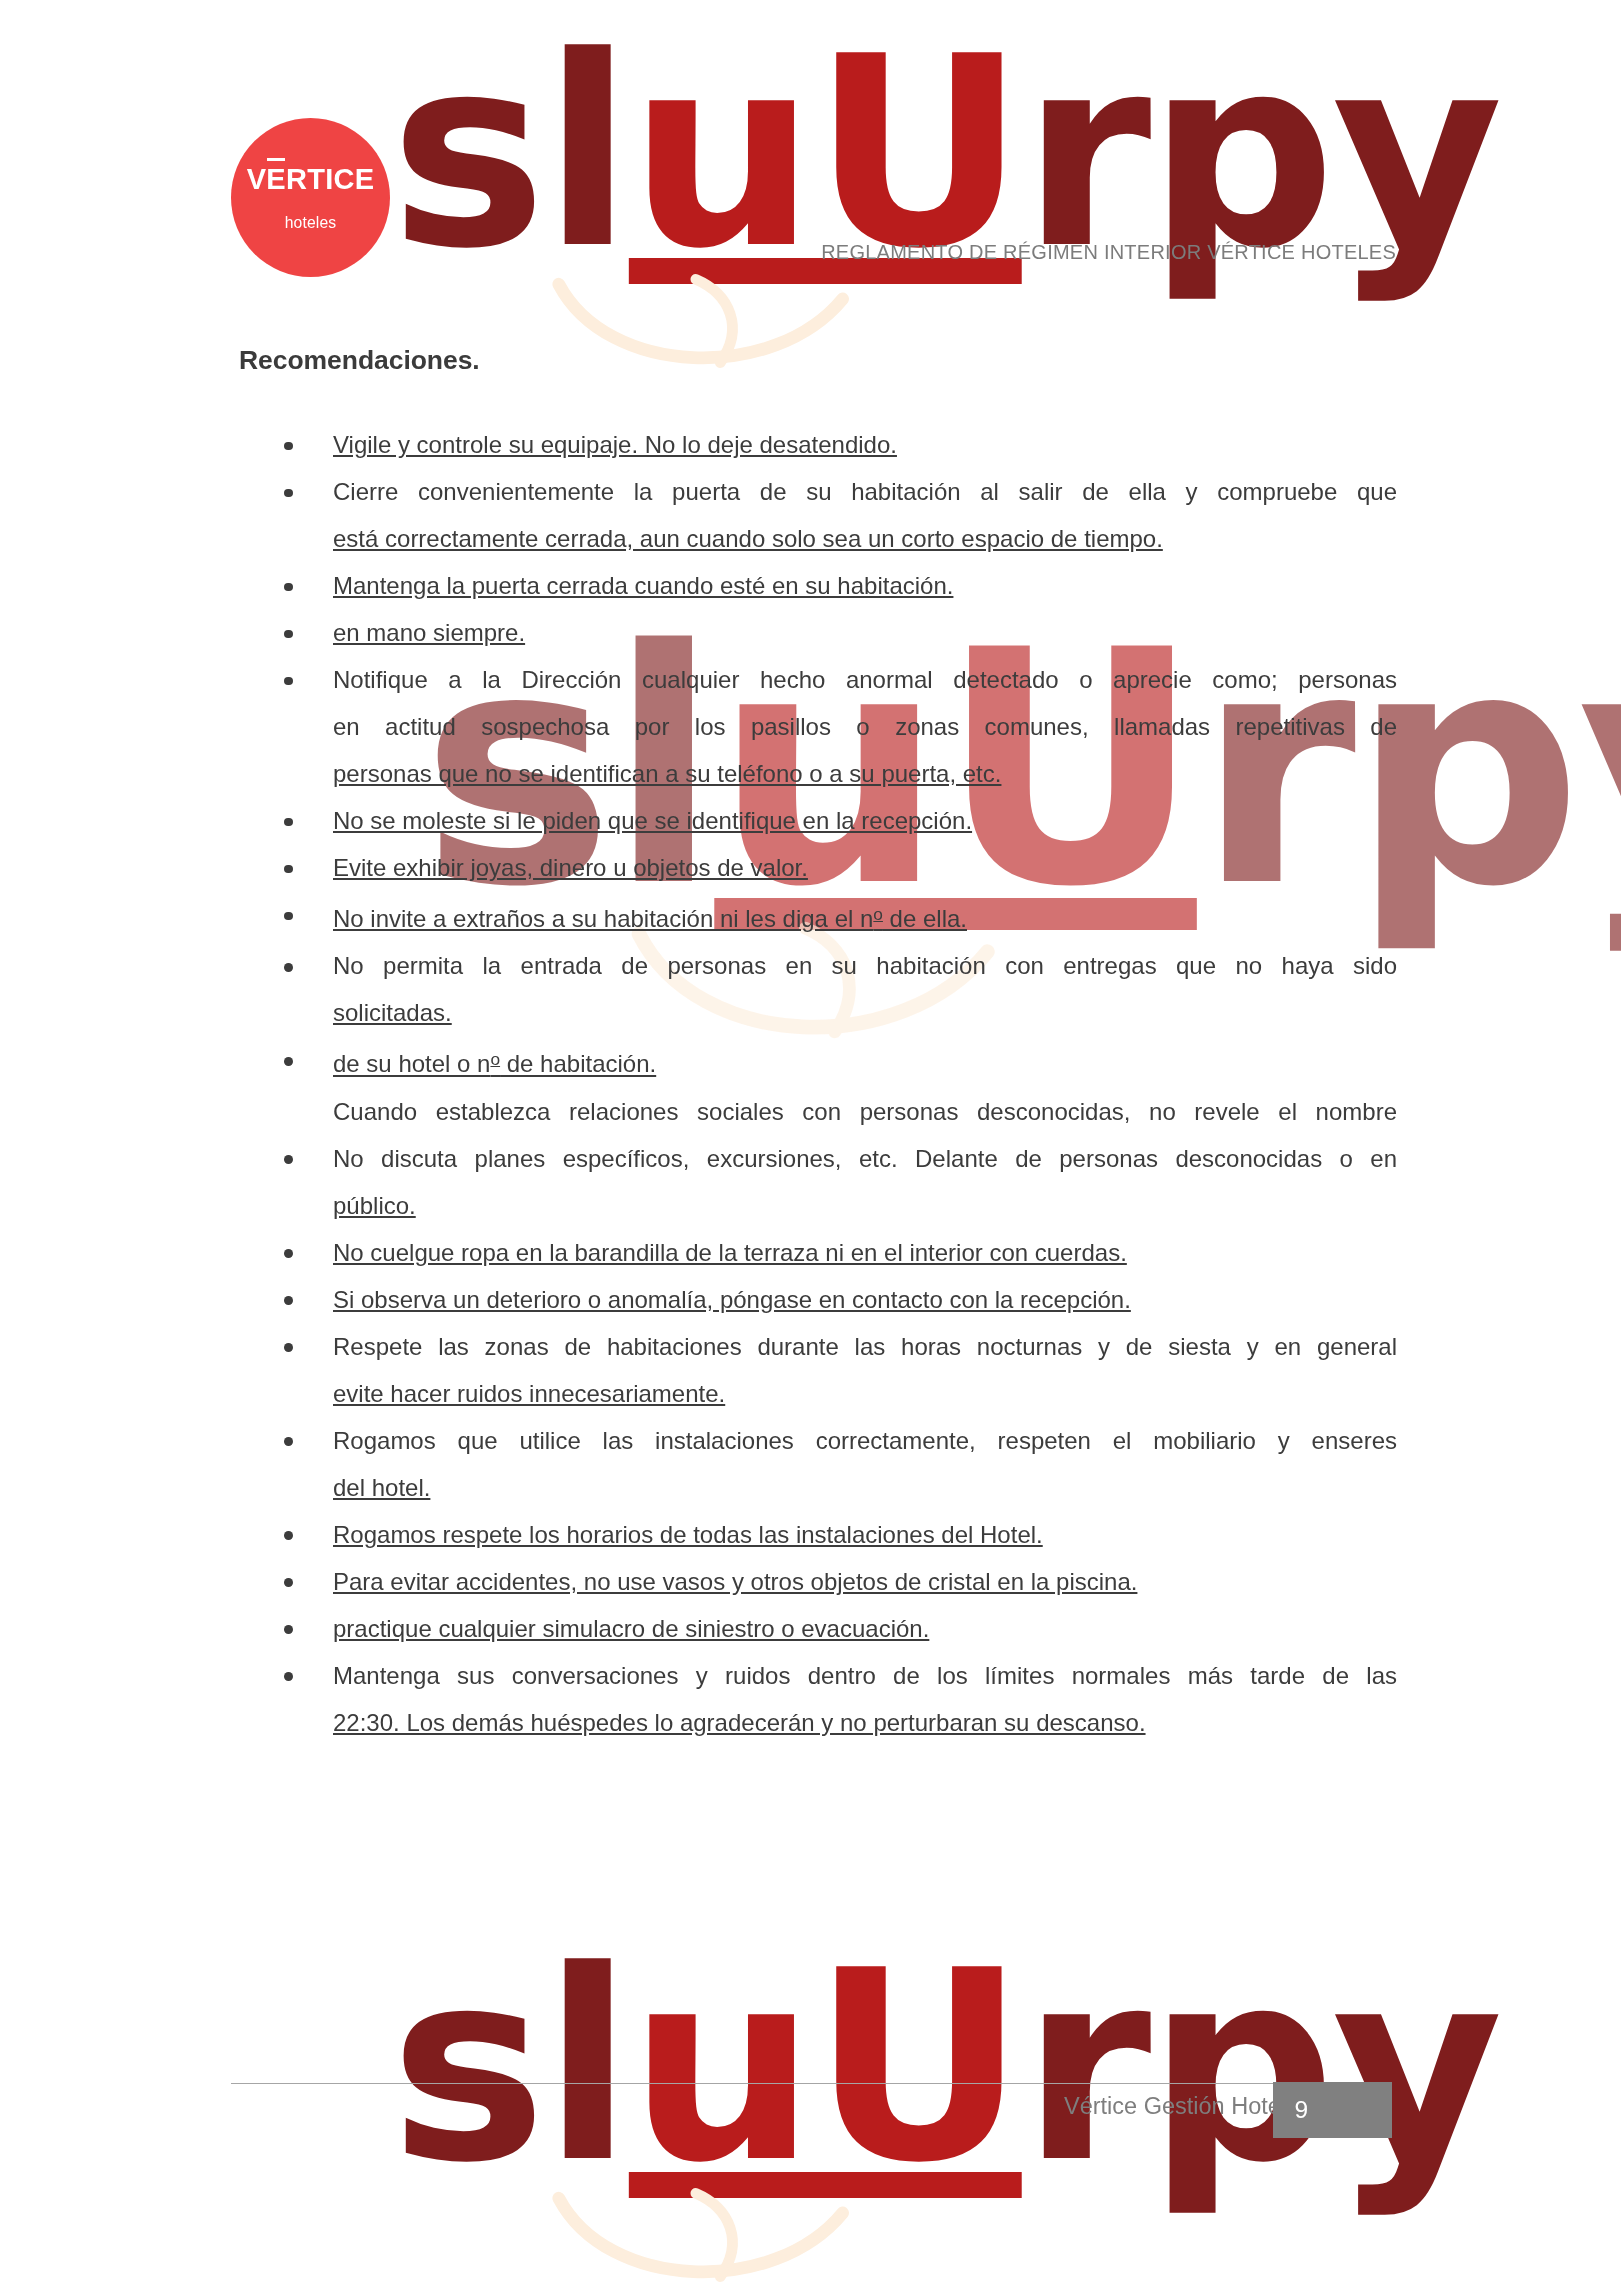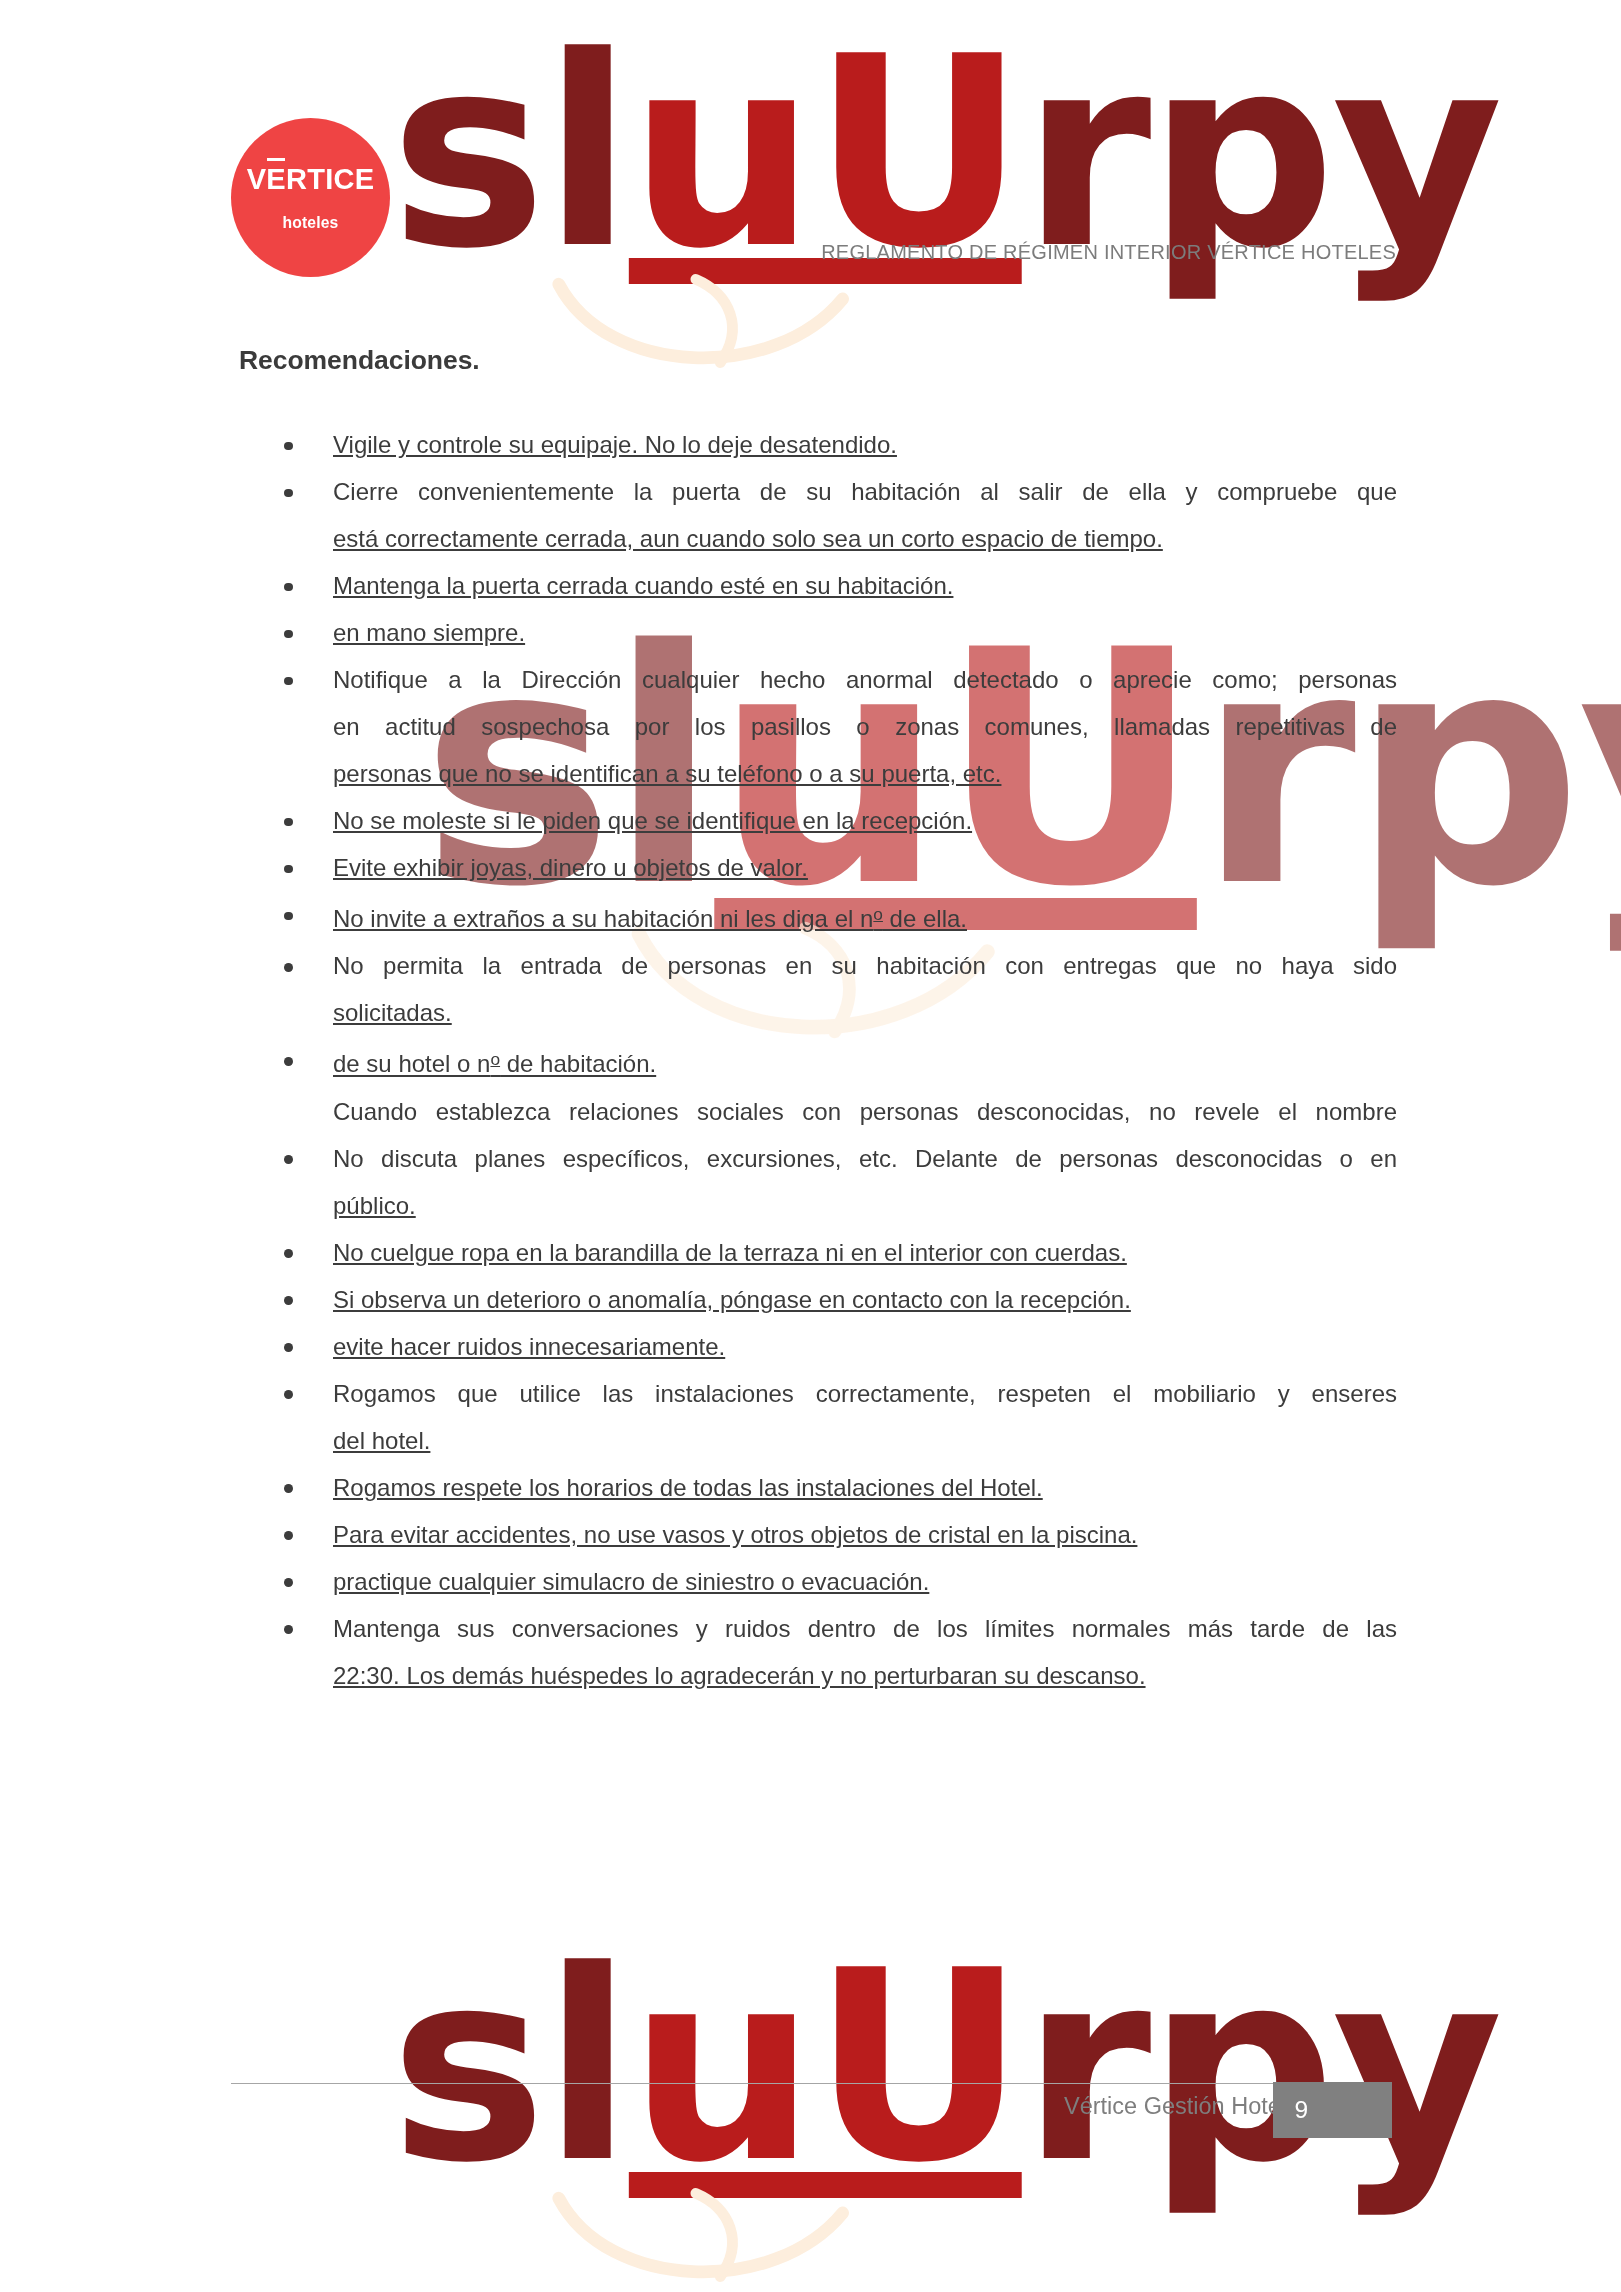--- a/index.html
+++ b/index.html
@@ -72,21 +72,21 @@
     position: absolute;
     left: 4%;
     right: 4%;
     top: -6.9px;
     height: 2.9px;
     background: #ffffff;
   }
   .logo-sub {
     color: #ffffff;
     font-family: "Liberation Sans", sans-serif;
-    font-weight: 700;
+    font-weight: 400;
     font-size: 15.7px;
     margin-top: 21px;
     letter-spacing: .01em;
     line-height: 1;
   }
 
   .header-title {
     position: absolute;
     right: 225px;
     top: 241px;
@@ -276,20 +276,21 @@
           <span class="ln">No discuta planes específicos, excursiones, etc. Delante de personas desconocidas o en</span>
           <span class="ln last">público.</span>
         </li>
         <li id="bullet-no-cuelgue-ropa">
           <span class="ln last">No cuelgue ropa en la barandilla de la terraza ni en el interior con cuerdas.</span>
         </li>
         <li id="bullet-deterioro-anomalia">
           <span class="ln last">Si observa un deterioro o anomalía, póngase en contacto con la recepción.</span>
         </li>
         <li id="bullet-respete-zonas-habitaciones">
+          <span class="ln">Respete las zonas de habitaciones durante las horas nocturnas y de siesta y en general</span>
           <span class="ln last">evite hacer ruidos innecesariamente.</span>
         </li>
         <li id="bullet-utilice-instalaciones">
           <span class="ln">Rogamos que utilice las instalaciones correctamente, respeten el mobiliario y enseres</span>
           <span class="ln last">del hotel.</span>
         </li>
         <li id="bullet-respete-horarios">
           <span class="ln last">Rogamos respete los horarios de todas las instalaciones del Hotel.</span>
         </li>
         <li id="bullet-evitar-accidentes-cristal">

